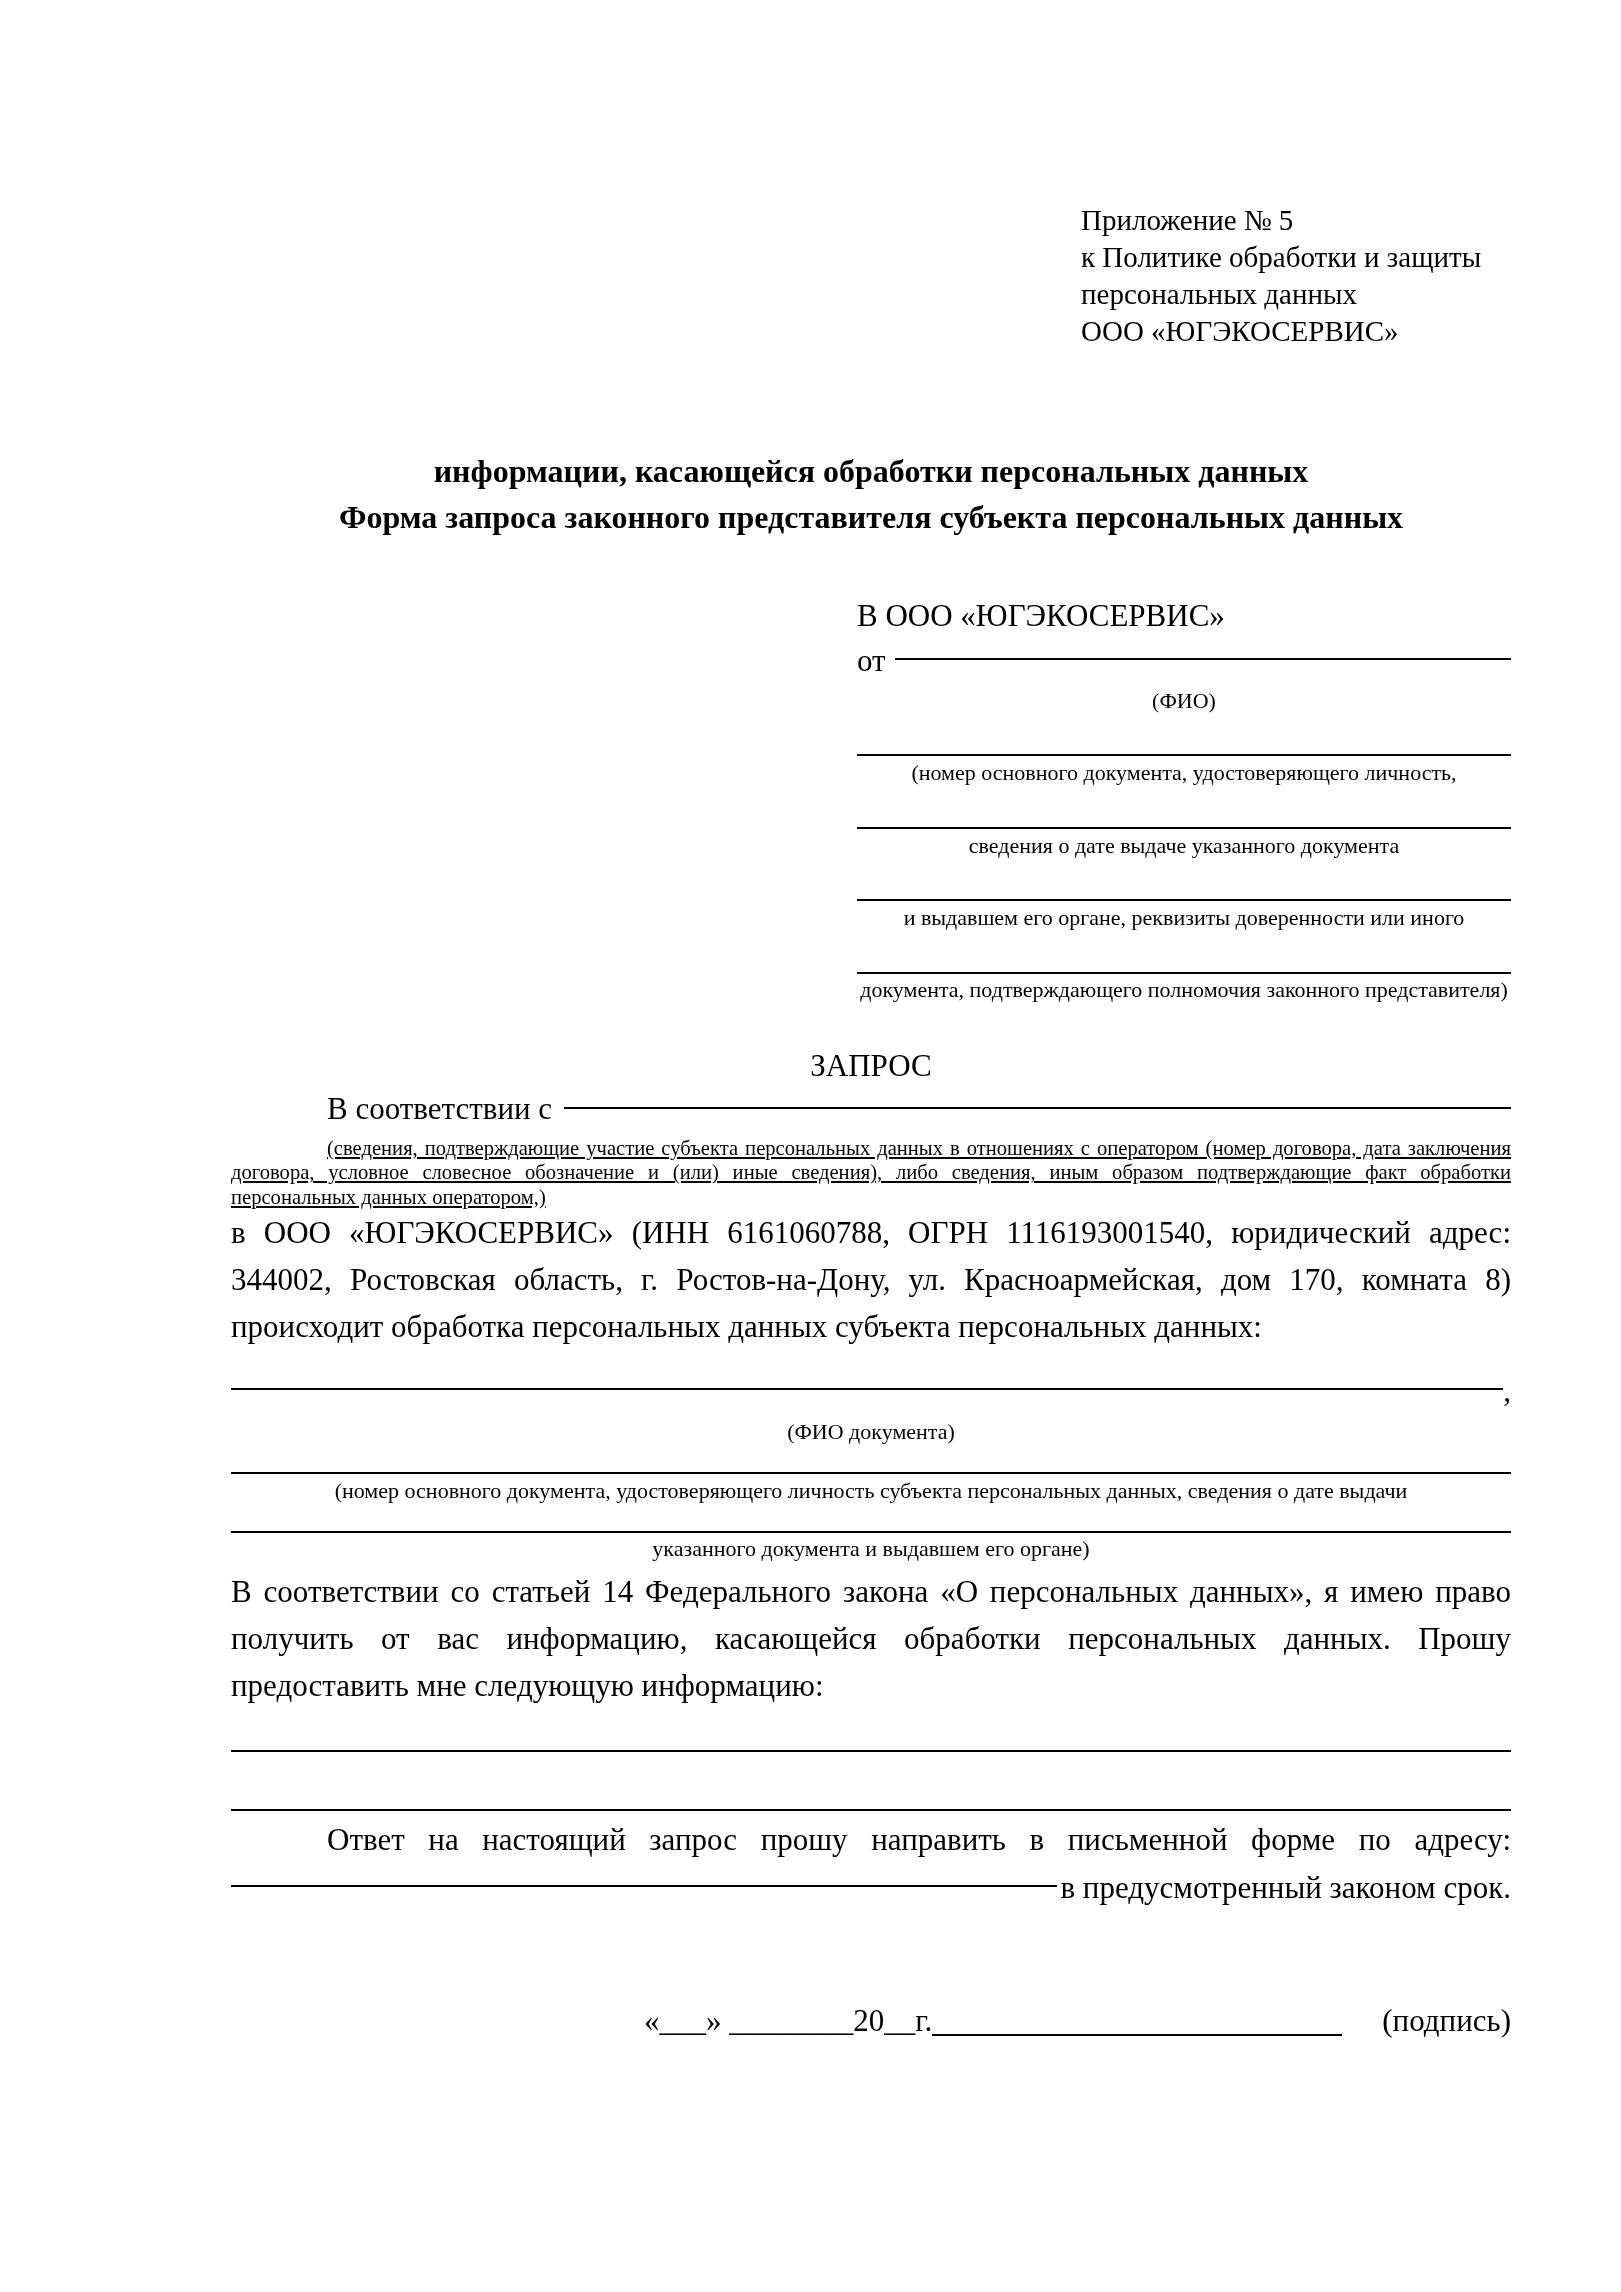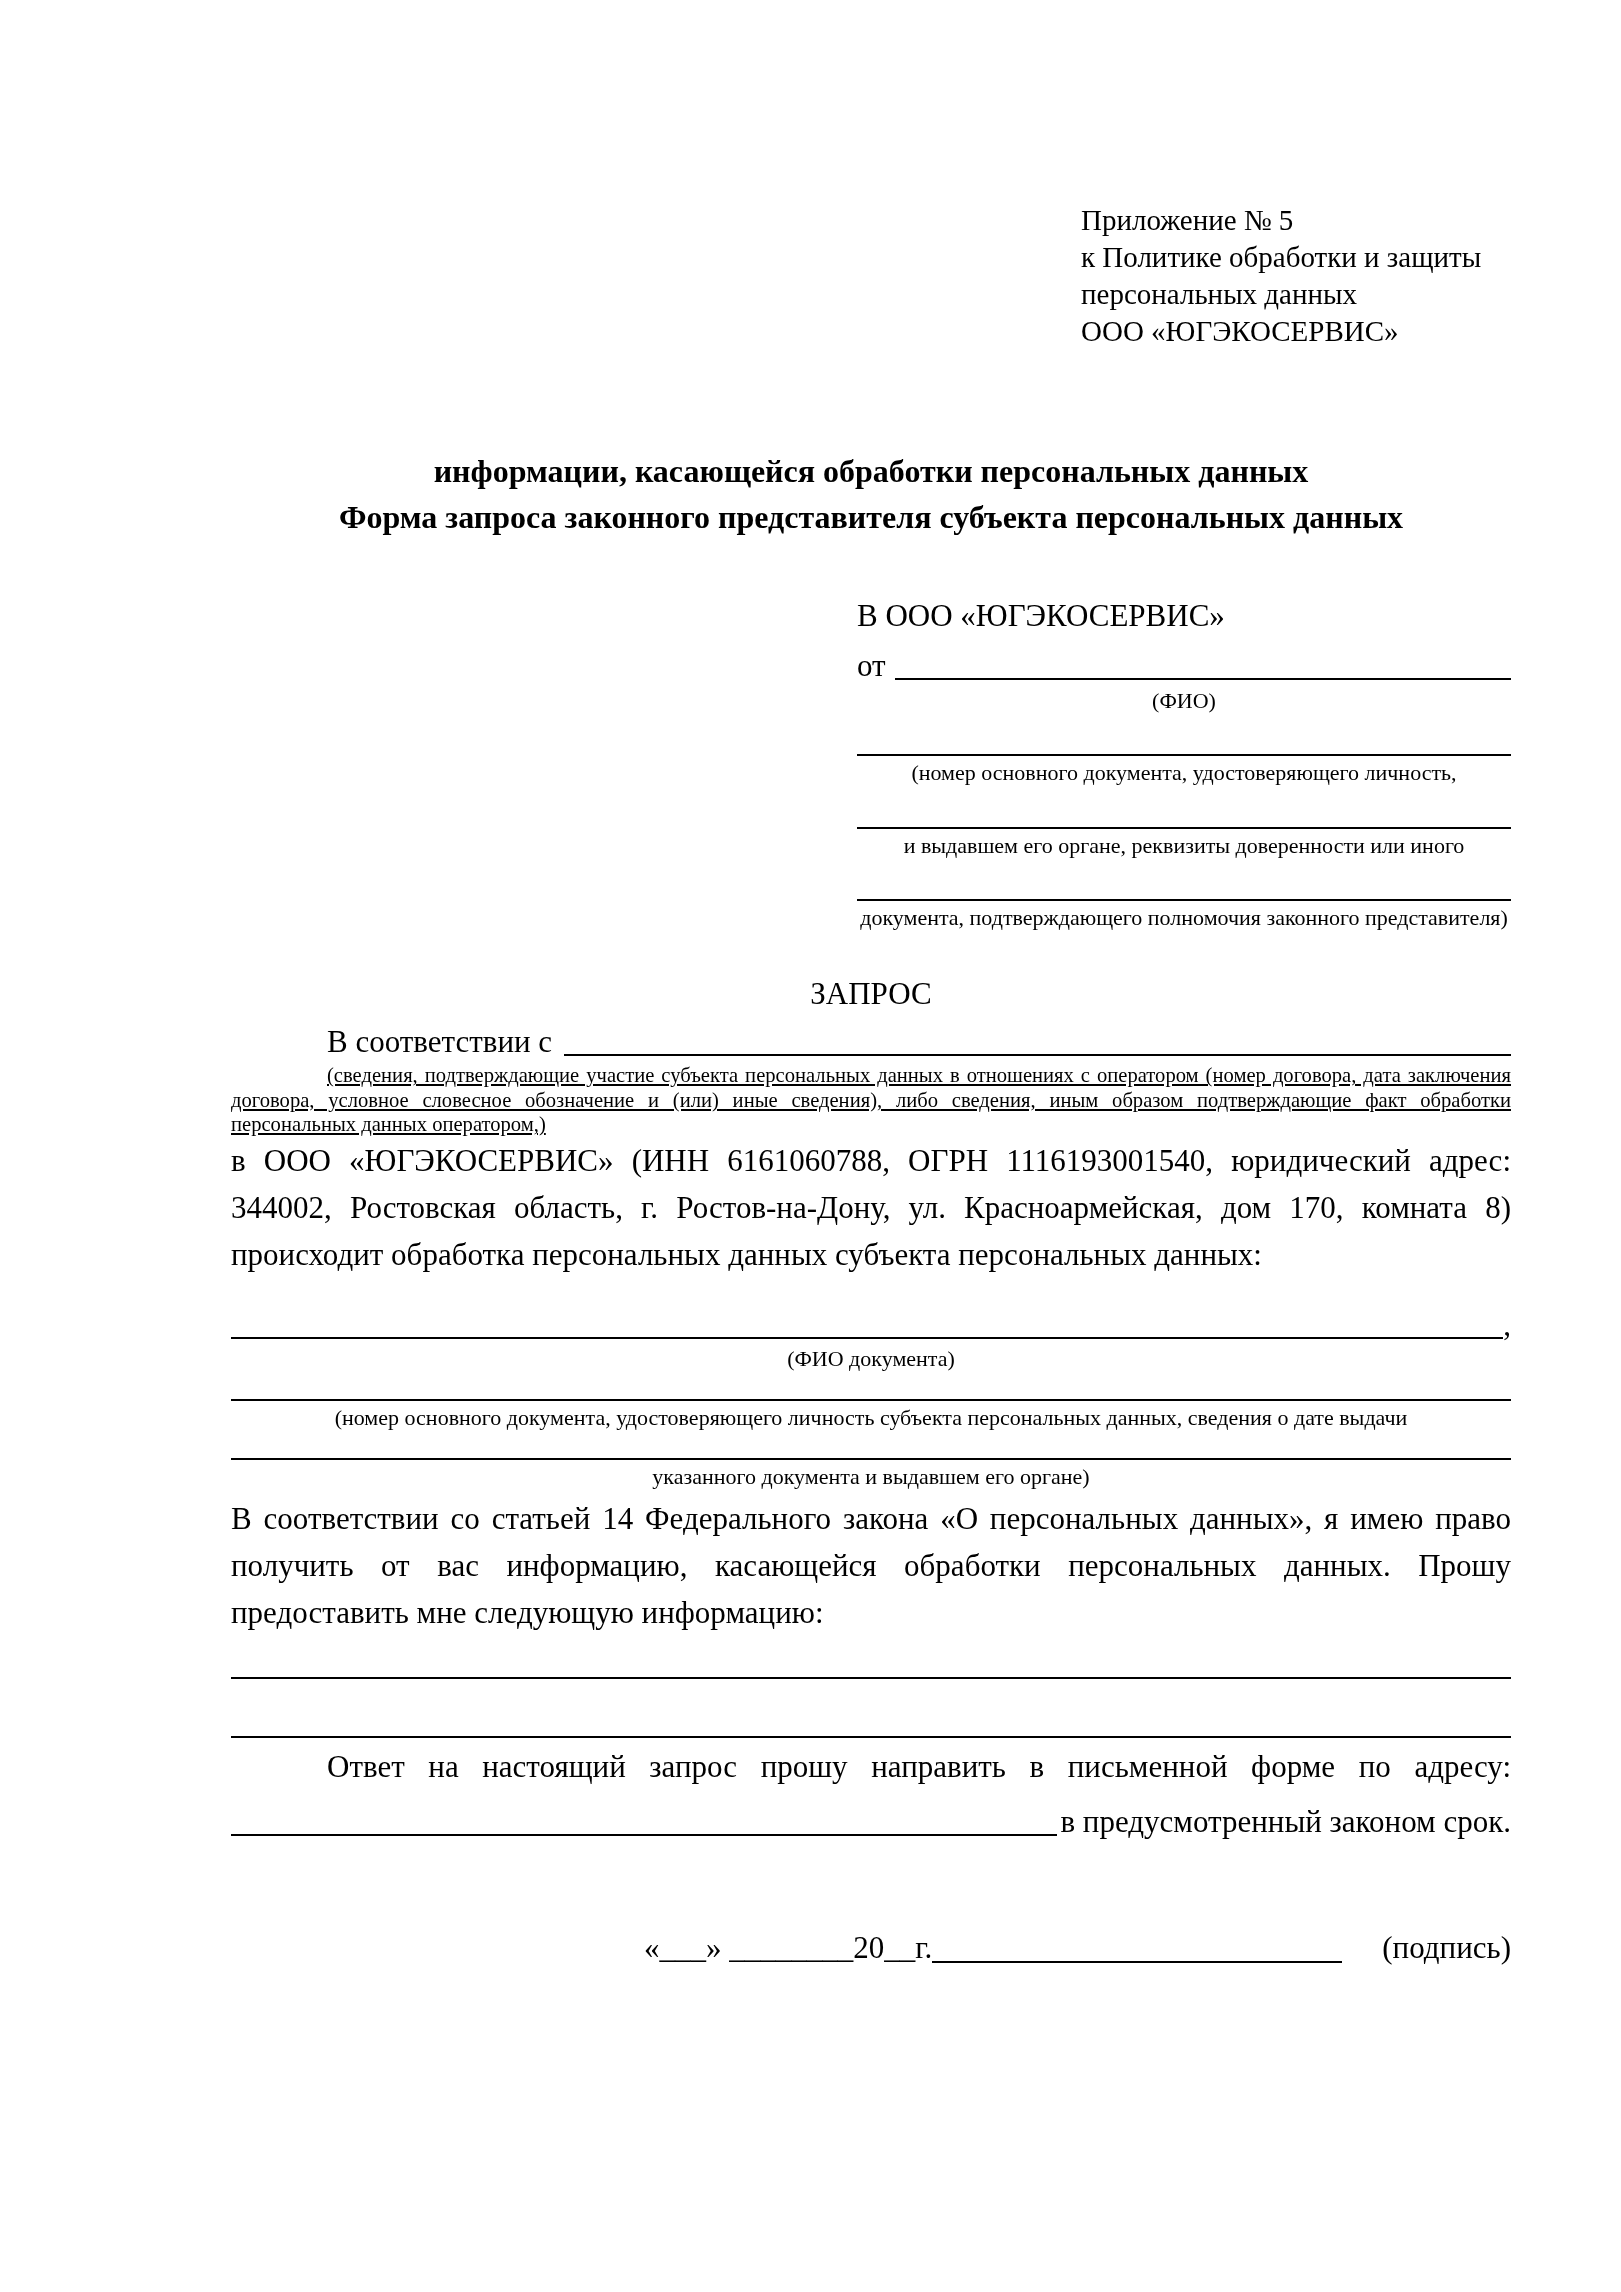--- a/index.html
+++ b/index.html
@@ -27,21 +27,21 @@
     font-weight: bold;
     font-size: 32px;
     line-height: 46px;
   }
   .addressee {
     margin-top: 54px;
     margin-left: 626px;
     width: 654px;
   }
   .addr-to { line-height: 43px; }
-  .flexrow { display: flex; align-items: flex-end; }
+  .flexrow { display: flex; align-items: center; }
   .from-row { height: 47px; }
   .from-label { margin-right: 9.8px; }
   .hline { border-bottom: 2.9px solid #000; }
   .grow { flex: 1 1 auto; margin-bottom: 3.9px; }
   .caption {
     font-size: 22px;
     line-height: 24.5px;
     text-align: center;
     padding-top: 4.9px;
   }
@@ -114,20 +114,24 @@
       <div class="hline grow"></div>
     </div>
     <div class="caption">(ФИО)</div>
 
     <div class="addr-row">
       <div class="hline"></div>
       <div class="caption">(номер основного документа, удостоверяющего личность,</div>
     </div>
     <div class="addr-row">
       <div class="hline"></div>
+      <div class="caption">сведения о дате выдаче указанного документа</div>
+    </div>
+    <div class="addr-row">
+      <div class="hline"></div>
       <div class="caption">и выдавшем его органе, реквизиты доверенности или иного</div>
     </div>
     <div class="addr-row">
       <div class="hline"></div>
       <div class="caption">документа, подтверждающего полномочия законного представителя)</div>
     </div>
   </div>
 
   <div class="request-heading">ЗАПРОС</div>
 

